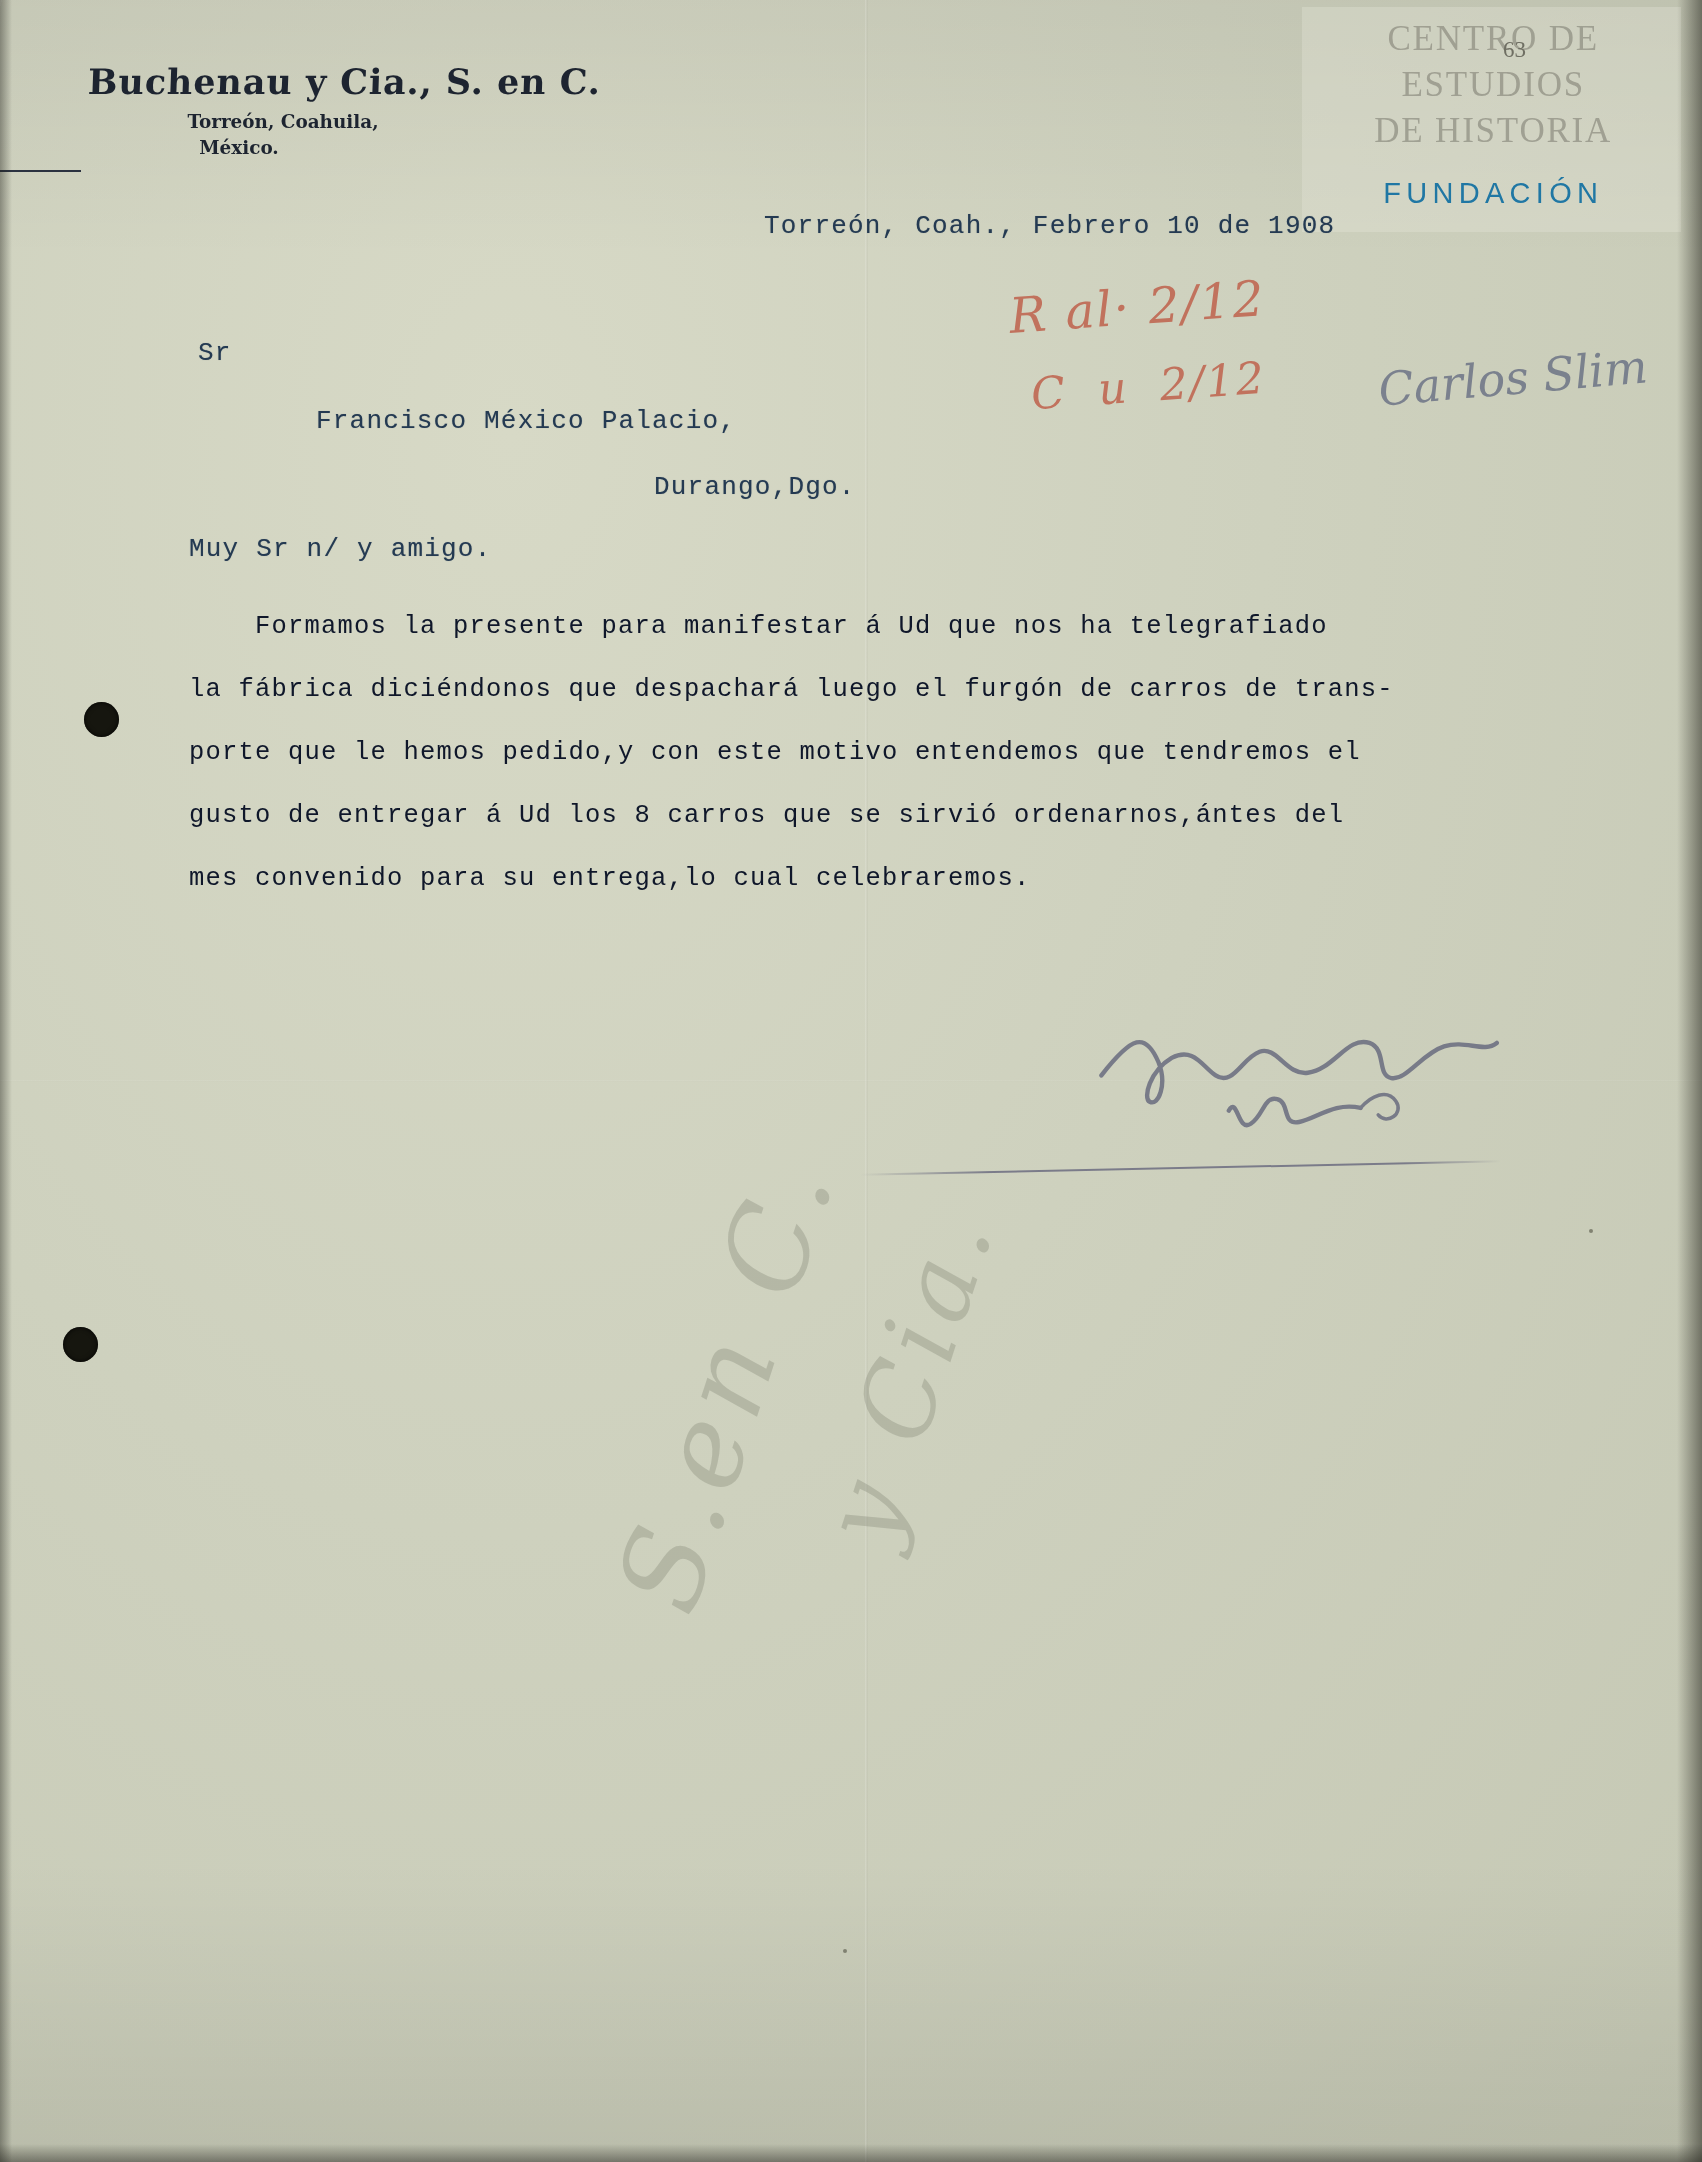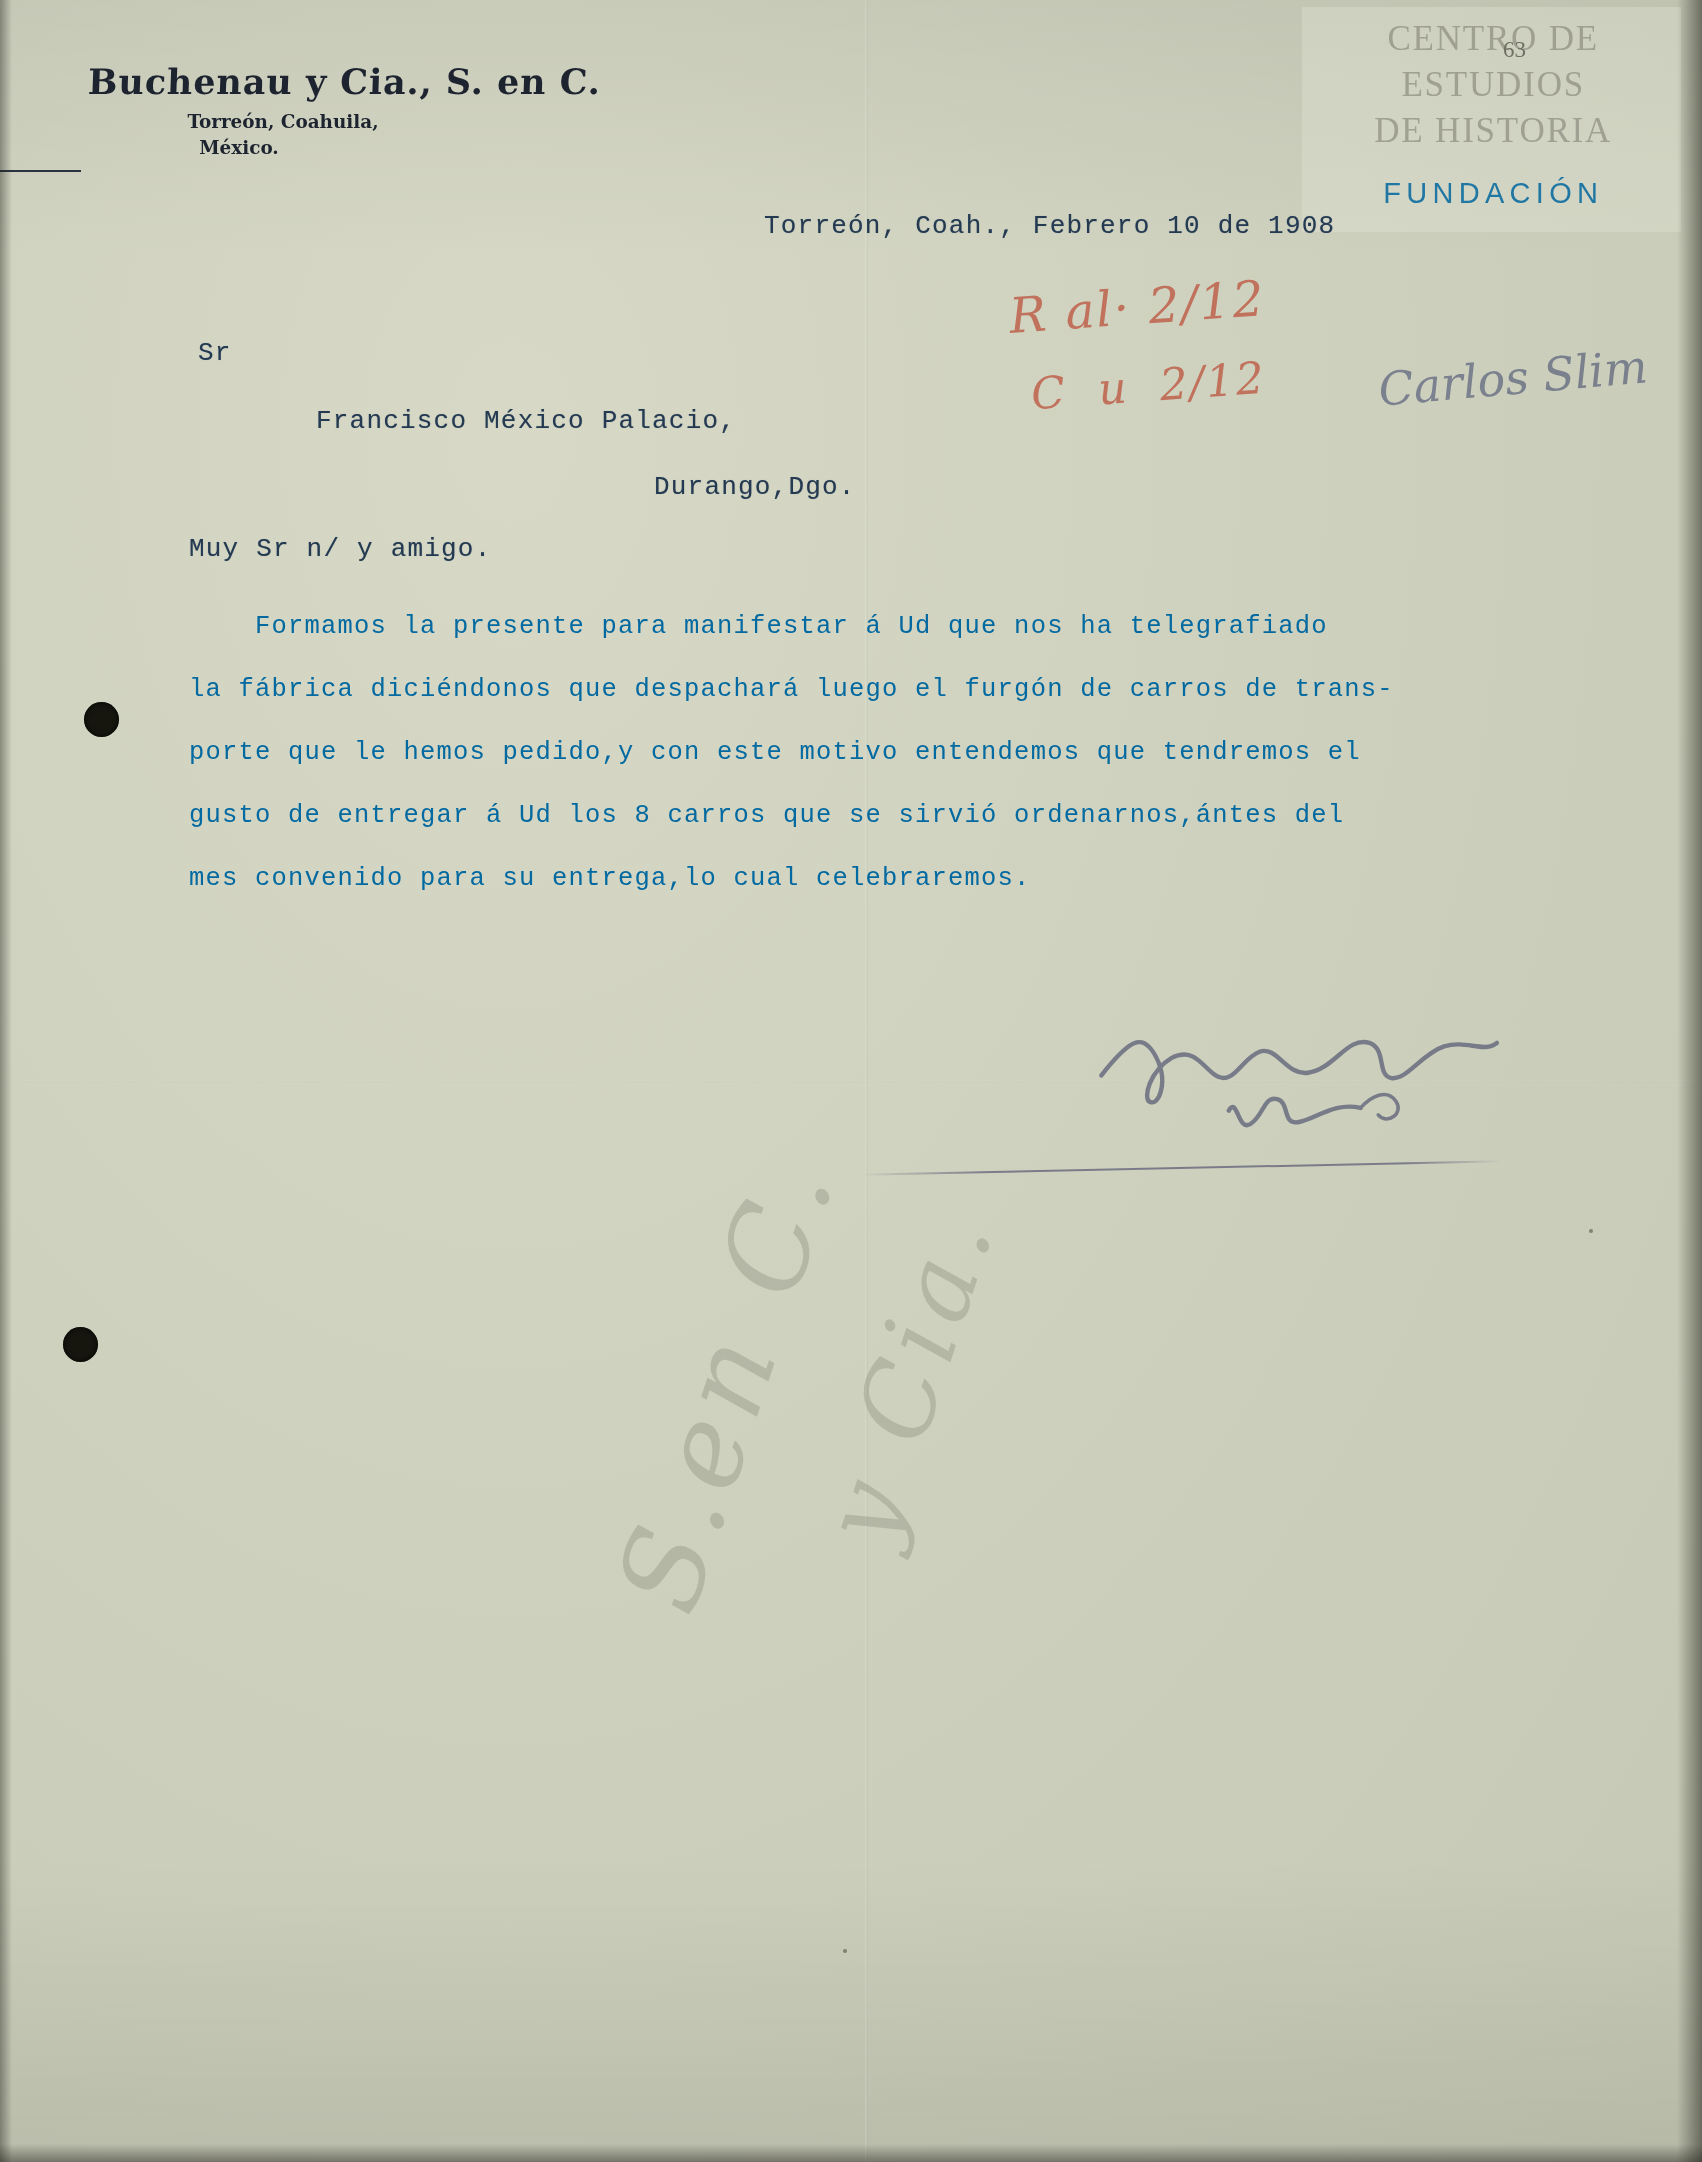--- a/index.html
+++ b/index.html
@@ -124,21 +124,21 @@
     letter-spacing: 1.2px;
     white-space: pre;
     text-shadow: 0 0 0.9px rgba(36,58,82,.35);
   }
   #date-line      { left: 764px; top: 211px; }
   #addr-sr        { left: 198px; top: 338px; }
   #addr-name      { left: 316px; top: 406px; }
   #addr-place     { left: 654px; top: 472px; }
   #salutation     { left: 189px; top: 534px; }
 
-  .para { position:absolute; left: 189px; color:#0369a1;
+  .para { position:absolute; left: 189px; color:#0f172a;
           font-family:"Liberation Mono","DejaVu Sans Mono",monospace;
           font-size: 25.5px; letter-spacing: 1.2px; line-height: 63px; white-space: pre; }
   #para-1 { top: 595px; }
   #para-2 { top: 913px; }
 
   
   .stamp {
     position: absolute;
     right: 21px; top: 7px;
     width: 351px;

